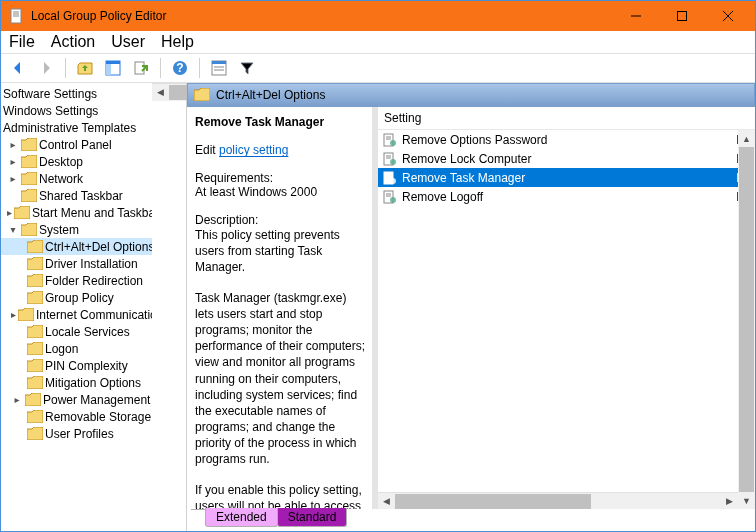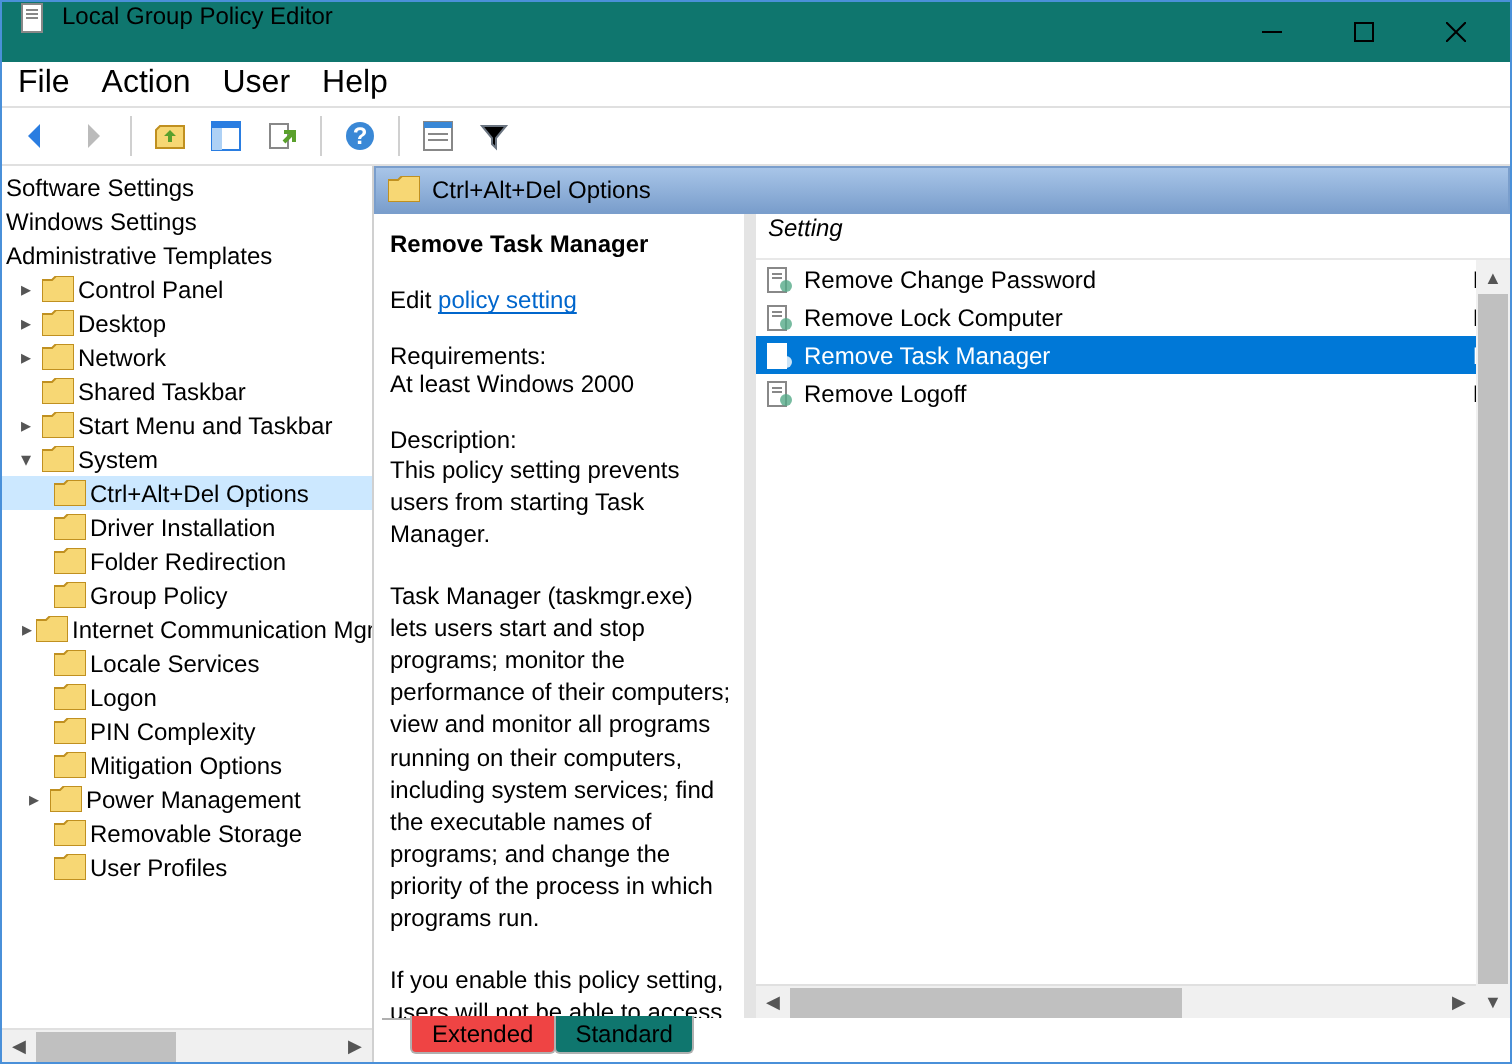--- a/index.html
+++ b/index.html
@@ -1,39 +1,39 @@
 <!DOCTYPE html>
 <html><head>
 <meta charset="utf-8">
 <style>
 * { box-sizing: border-box; margin: 0; padding: 0; font-family: "Segoe UI", Tahoma, sans-serif; font-size: 12px; }
 body { background: #fff; width: 756px; height: 532px; border: 1px solid #4a90d9; overflow: hidden; position: relative; }
 
 
-.titlebar { height: 30px; display: flex; align-items: flex-start; padding: 0 4px; background: #0f766e; }
+.titlebar { height: 30px; display: flex; align-items: center; padding: 0 4px; background: #f97316; }
 .titlebar .app-icon { width: 16px; height: 16px; margin: 0 6px 0 4px; display: inline-block; }
 .titlebar .title { flex: 1; font-size: 12px; }
 .win-controls { display: flex; }
 .win-btn { width: 46px; height: 30px; display: flex; align-items: center; justify-content: center; }
 .win-btn svg { width: 10px; height: 10px; }
 
 
 .menubar { height: 22px; display: flex; align-items: center; padding: 0 8px; gap: 16px; }
 .menubar span { font-size: 16px; }
 
 
 .toolbar { height: 30px; border-top: 1px solid #e0e0e0; border-bottom: 1px solid #e0e0e0; display: flex; align-items: center; padding: 0 6px; gap: 6px; }
 .toolbar .sep { width: 1px; height: 20px; background: #d0d0d0; margin: 0 2px; }
 .tool-btn { width: 22px; height: 22px; display: flex; align-items: center; justify-content: center; }
 
 
 .main { display: flex; height: calc(100% - 82px); }
 
 
-.tree-panel-wrap { width: 186px; border-right: 1px solid #d0d0d0; display: flex; flex-direction: column; }
+.tree-panel-wrap { width: 186px; border-right: 1px solid #d0d0d0; display: flex; flex-direction: row; }
 .tree-panel { flex: 1; overflow: hidden; position: relative; padding-top: 2px; }
 .tree-row { display: flex; align-items: center; height: 17px; white-space: nowrap; overflow: hidden; padding-left: 2px; }
 .tree-row.d1 { padding-left: 6px; }
 .tree-row.d2 { padding-left: 24px; }
 .tree-row.sel { background: #cce8ff; }
 .tree-row .expander { width: 12px; height: 12px; display: inline-flex; align-items: center; justify-content: center; font-size: 10px; color: #555; }
 .tree-row .folder-ico { width: 16px; height: 14px; margin: 0 2px; flex-shrink: 0; }
 .tree-row .label { font-size: 12px; }
 .plain-row { padding-left: 2px; height: 17px; display: flex; align-items: center; font-size: 12px; }
 
@@ -56,38 +56,38 @@
 .desc-col .edit-link { color: #0066cc; text-decoration: underline; text-underline-offset: 2px; }
 .desc-col .req-label { }
 .desc-col .req-val { margin-bottom: 14px; }
 .desc-col .desc-label { }
 .desc-col p { margin-bottom: 14px; line-height: 1.35; }
 
 .split { width: 6px; background: #f0f0f0; position: relative; flex-shrink:0; }
 .split::after{content:"";position:absolute;left:0;top:0;bottom:0;width:6px;background:#e4e4e4;}
 
 .list-col { flex: 1; display: flex; flex-direction: column; position: relative; }
-.list-header { display: flex; height: 23px; border-bottom: 1px solid #e8e8e8; padding-left: 6px; font-style: italic; }
+.list-header { display: flex; height: 23px; align-items: center; border-bottom: 1px solid #e8e8e8; padding-left: 6px; }
 .list-header .col { font-size: 12px; }
 .list-body { flex: 1; position: relative; }
 .setting-row { height: 19px; display: flex; align-items: center; padding-left: 4px; overflow:hidden;}
 .setting-row.sel { background: #0078d7; color: #fff; }
 .setting-row .s-icon { width: 16px; height: 16px; margin-right: 4px; flex-shrink: 0; display:inline-flex; align-items:center; justify-content:center;}
 .setting-row .s-label { flex: 1; font-size: 12px; }
 .setting-row .s-state { font-size: 12px; padding-right: 0; }
 
 .vscroll { position: absolute; right: 0; top: 23px; bottom: 0; width: 17px; background: #f0f0f0; display:flex; flex-direction:column; }
 .vscroll .arr { height:17px; display:flex; align-items:center; justify-content:center; font-size:9px; color:#555;}
 .vscroll .track{flex:1; position:relative;}
 .vscroll .thumb{position:absolute; left:1px; width:15px; background:#c0c0c0;}
 
 
 .tabs { height: 22px; display: flex; align-items: flex-start; padding-left: 4px; gap: 0; border-top: 0px solid #d0d0d0; }
-.tab { padding: 2px 10px; border: 1px solid #b0b0b0; border-top: none; font-size: 12px; background: #ef4444; margin-right: -1px; position:relative; top:-1px; border-radius: 0 0 3px 3px;}
-.tab:not(.active) { background: #0f766e; }
+.tab { padding: 2px 10px; border: 1px solid #b0b0b0; border-top: none; font-size: 12px; background: #f0abfc; margin-right: -1px; position:relative; top:-1px; border-radius: 0 0 3px 3px;}
+.tab:not(.active) { background: #a21caf; }
 .tab-spacer{width:14px;border-top:1px solid #b0b0b0;height:1px;align-self:flex-start;}
 
 
 .folder-svg { width: 16px; height: 13px; }
 .policy-svg { width:14px; height:14px;}
 </style>
 </head>
 <body>
 
 <div class="titlebar">
@@ -354,21 +354,21 @@
         <div class="list-body" id="list-body">
             <div class="setting-row">
               <span class="s-icon">
                 <svg class="policy-svg" viewBox="0 0 14 14">
                   <rect x="1" y="1" width="9" height="12" fill="#fff" stroke="#888"></rect>
                   <line x1="3" y1="4" x2="8" y2="4" stroke="#888"></line>
                   <line x1="3" y1="6" x2="8" y2="6" stroke="#888"></line>
                   <circle cx="10" cy="10" r="3" fill="#5a8" opacity="0.8"></circle>
                 </svg>
               </span>
-              <span class="s-label">Remove Change Password</span>
+              <span class="s-label">Remove Options Password</span>
               <span class="s-state">Not</span>
             </div>
             <div class="setting-row">
               <span class="s-icon">
                 <svg class="policy-svg" viewBox="0 0 14 14">
                   <rect x="1" y="1" width="9" height="12" fill="#fff" stroke="#888"></rect>
                   <line x1="3" y1="4" x2="8" y2="4" stroke="#888"></line>
                   <line x1="3" y1="6" x2="8" y2="6" stroke="#888"></line>
                   <circle cx="10" cy="10" r="3" fill="#5a8" opacity="0.8"></circle>
                 </svg>

